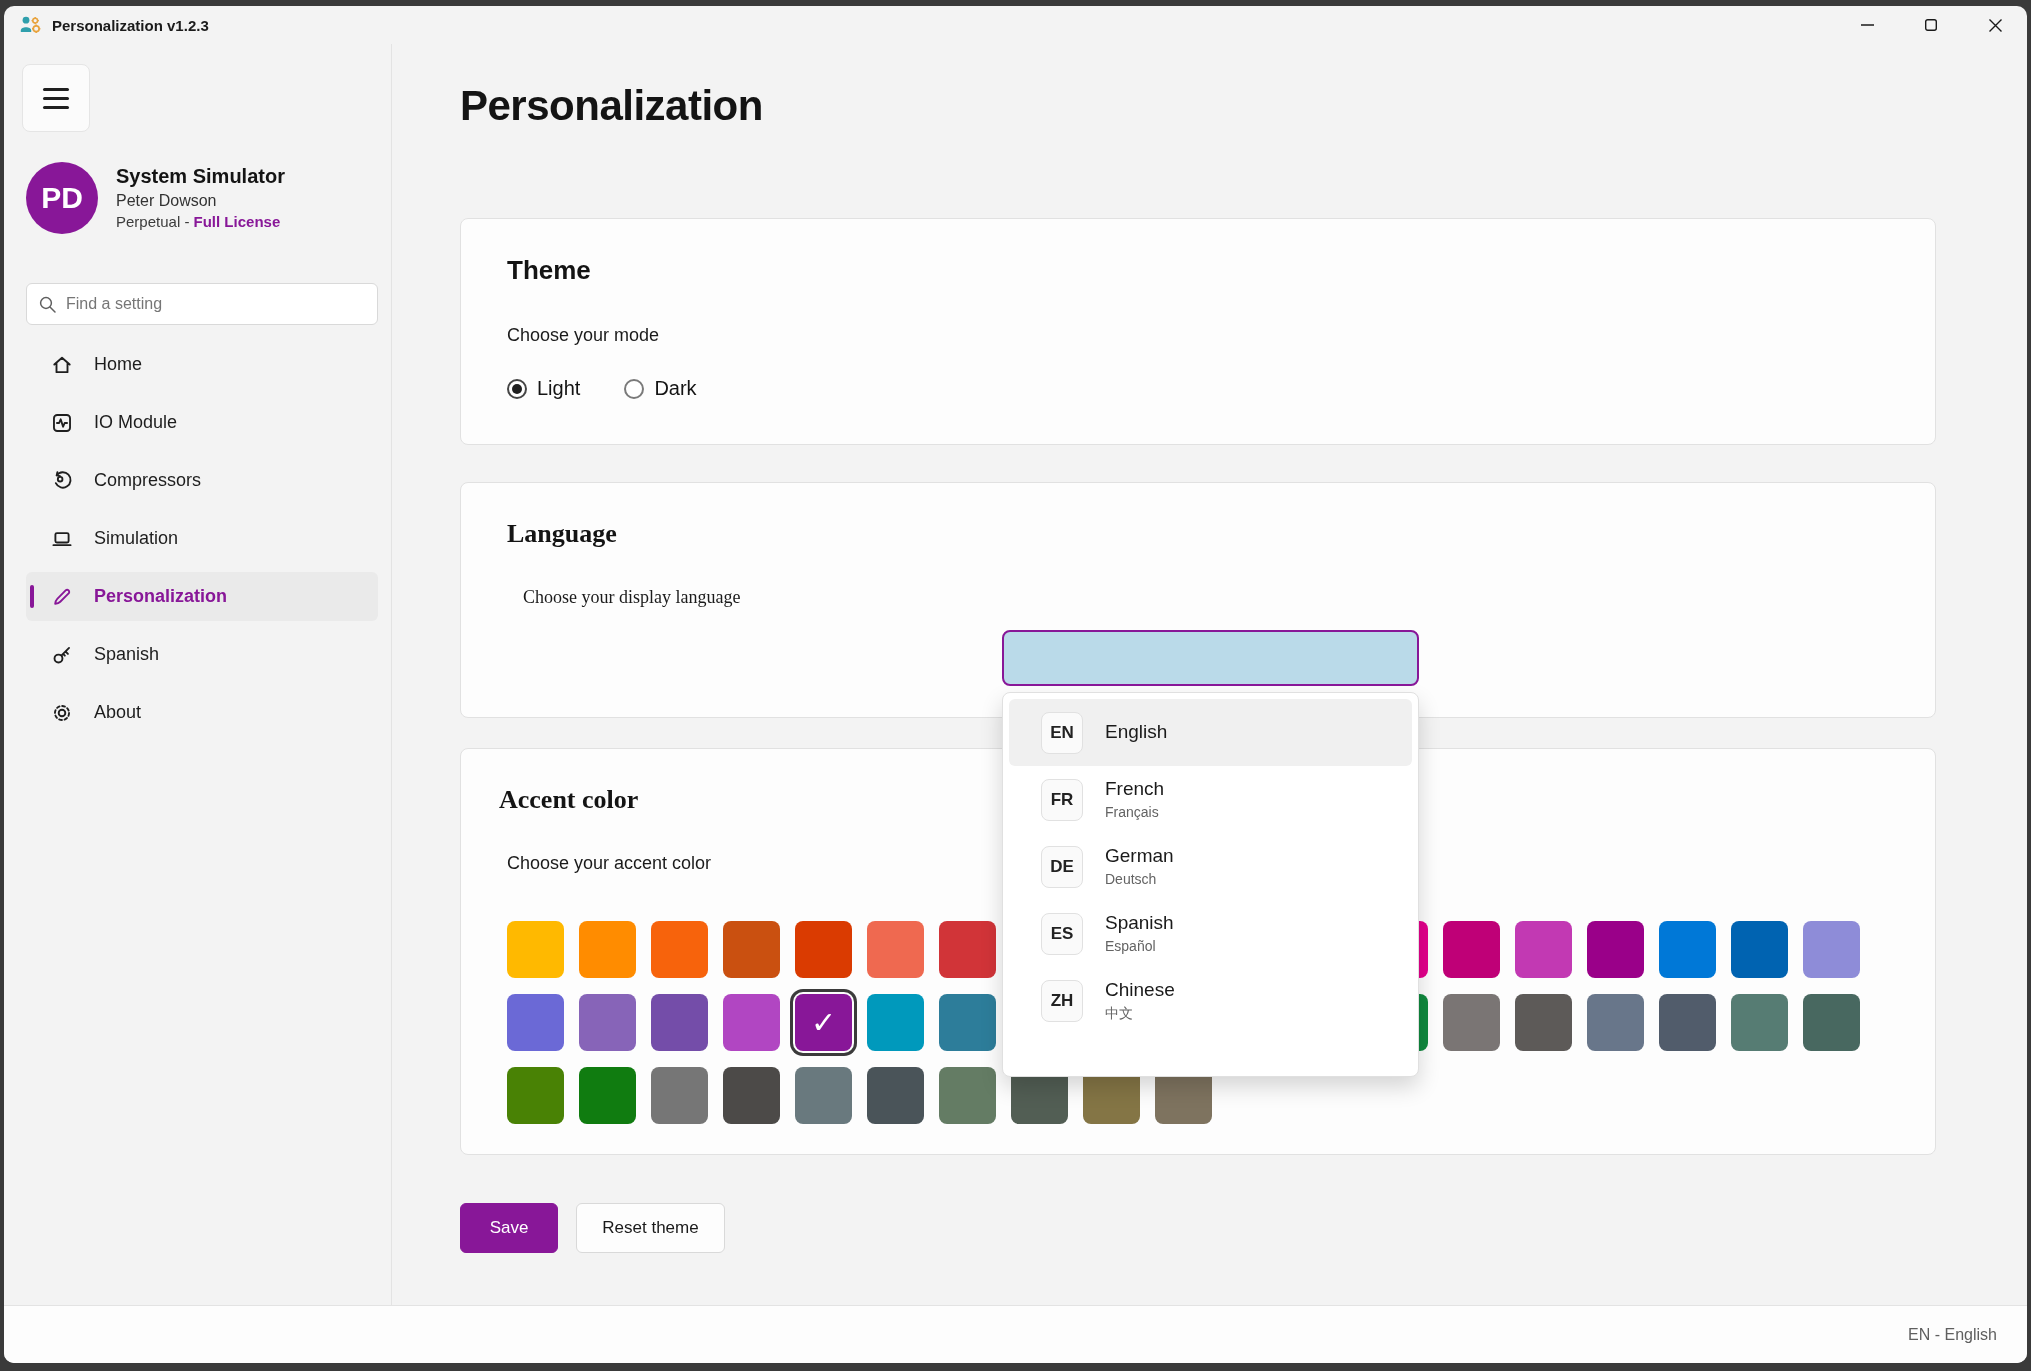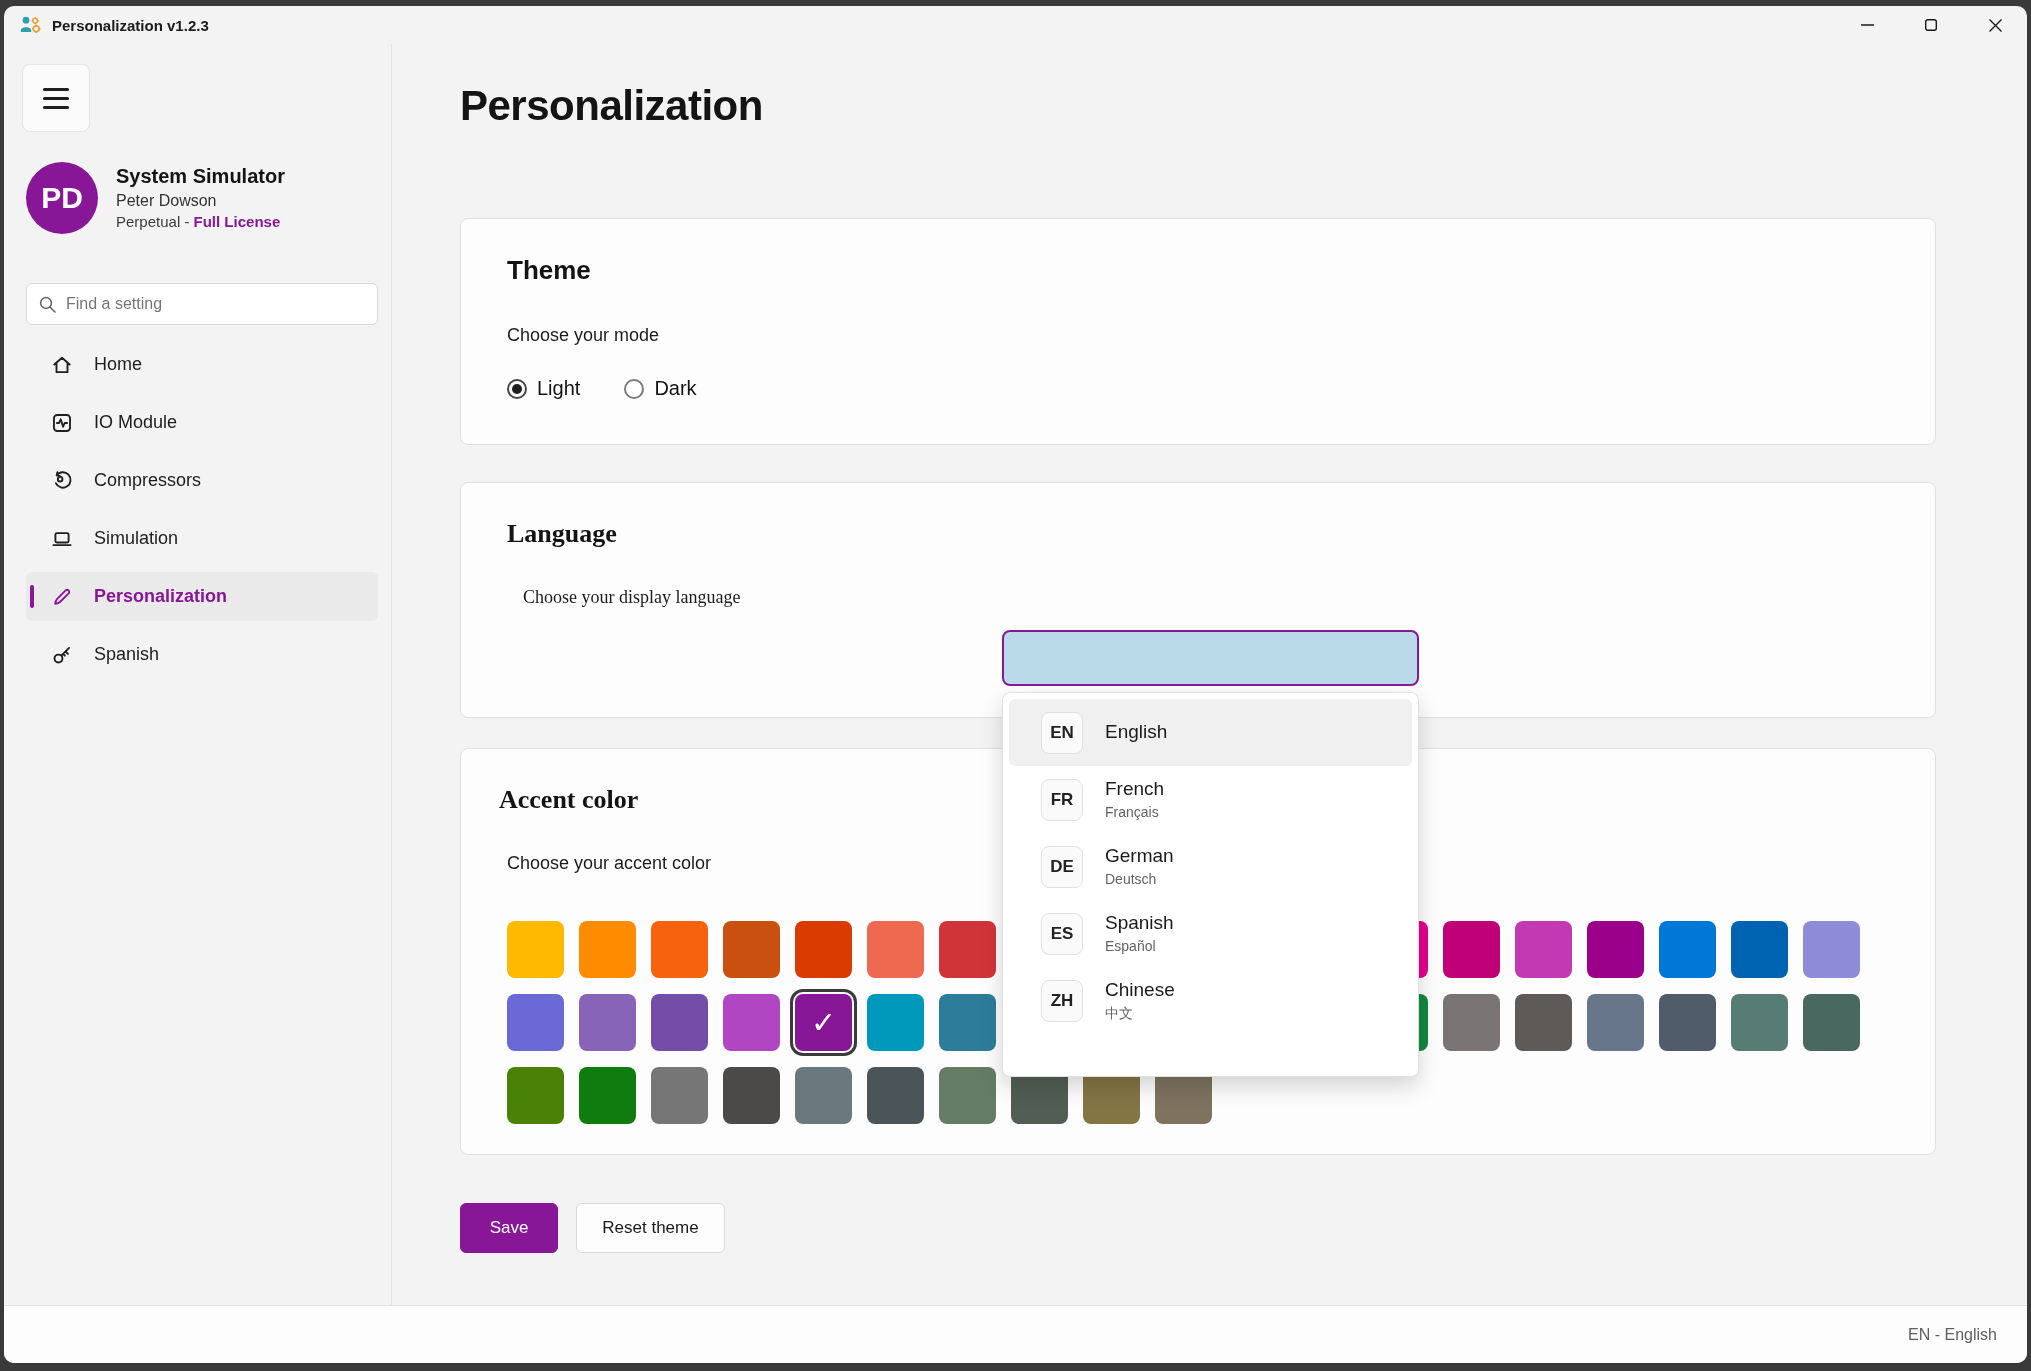--- a/index.html
+++ b/index.html
@@ -219,20 +219,29 @@
                  <span class="nav-label">Personalization</span>
           </div>
           <div class="nav-item">
             <span class="nav-ic">
               <svg width="22" height="22" viewBox="0 0 20 20">
                 <circle fill="none" stroke="#1f1f1f" stroke-width="1.7" stroke-linecap="round" stroke-linejoin="round" cx="6.8" cy="13.2" r="3.6"></circle>
                 <path fill="none" stroke="#1f1f1f" stroke-width="1.7" stroke-linecap="round" stroke-linejoin="round" d="M9.6 10.4L16.4 3.6M13.2 6.8l2.2 2.2M11 9l1.6 1.6"></path>
               </svg>
             </span>
                  <span class="nav-label">Spanish</span>
+          </div>
+          <div class="nav-item">
+            <span class="nav-ic">
+              <svg width="22" height="22" viewBox="0 0 20 20">
+                <circle fill="none" stroke="#1f1f1f" stroke-width="1.7" stroke-linecap="round" stroke-linejoin="round" cx="10" cy="10" r="3"></circle>
+                <circle fill="none" stroke="#1f1f1f" stroke-width="1.7" stroke-linecap="round" stroke-linejoin="round" cx="10" cy="10" r="6.4" stroke-dasharray="2.6 2.42"></circle>
+              </svg>
+            </span>
+                 <span class="nav-label">About</span>
           </div>
         </div>
     </div>
 
     <div class="main">
       <div class="page-title">Personalization</div>
 
       <div class="card card-theme">
         <h2>Theme</h2>
         <div class="sub">Choose your mode</div>

